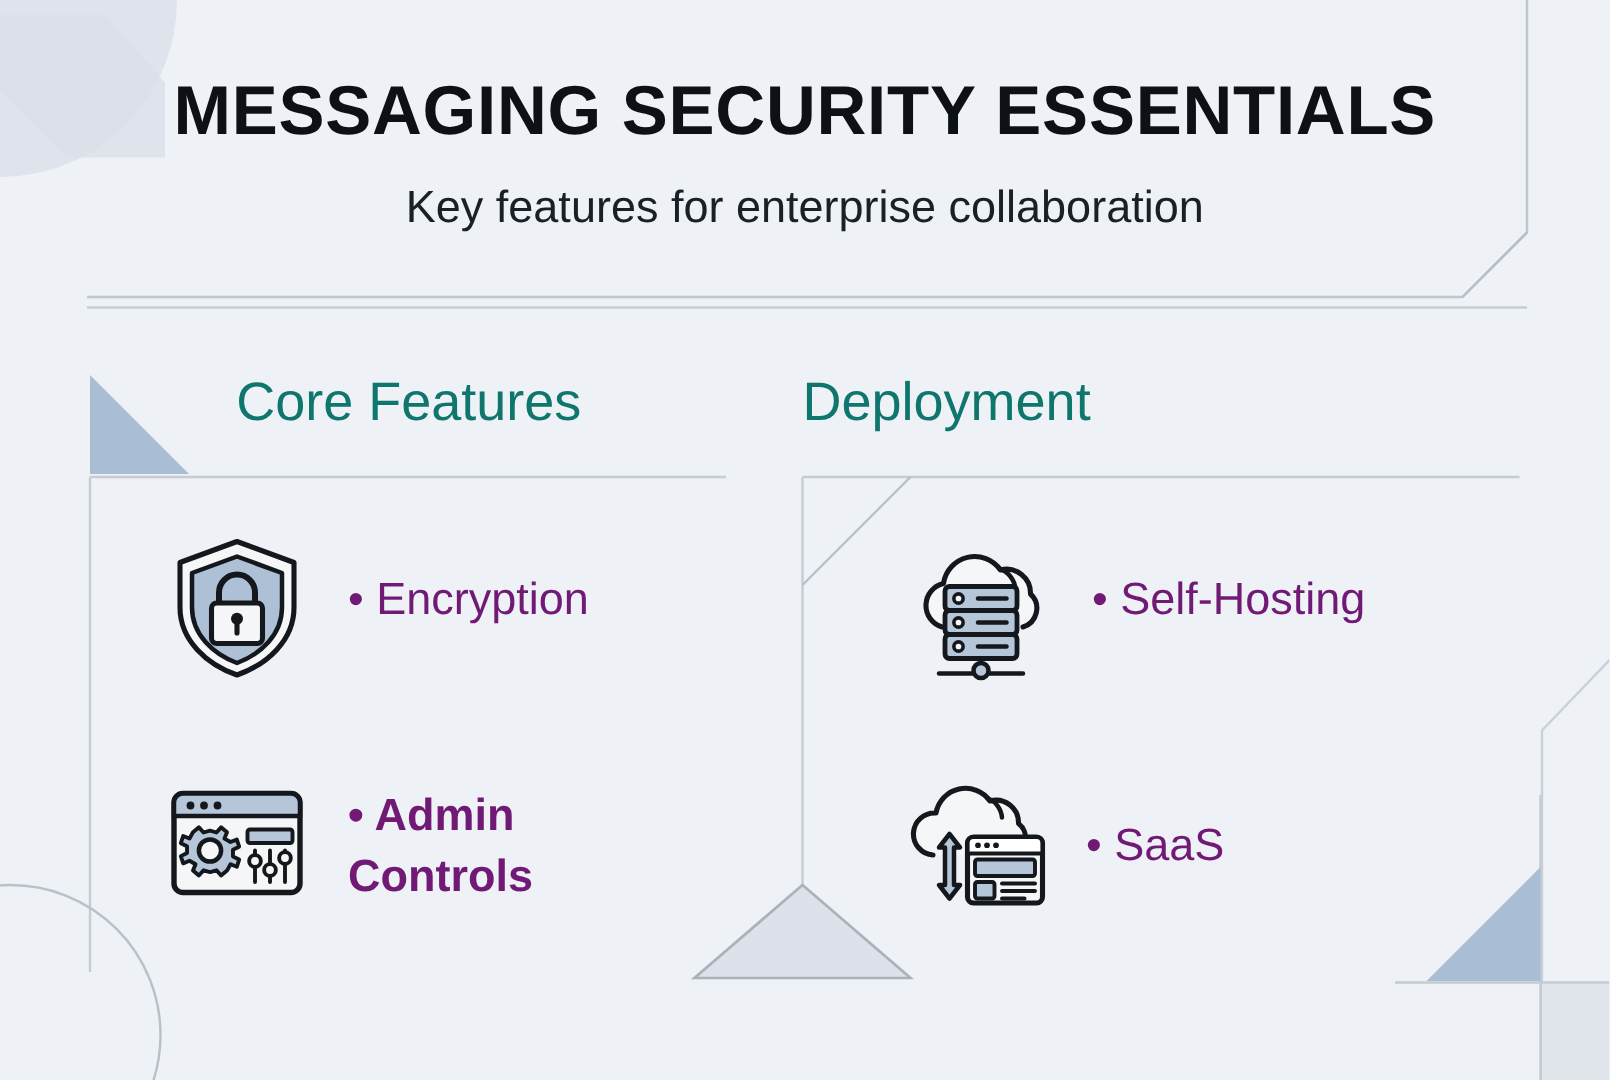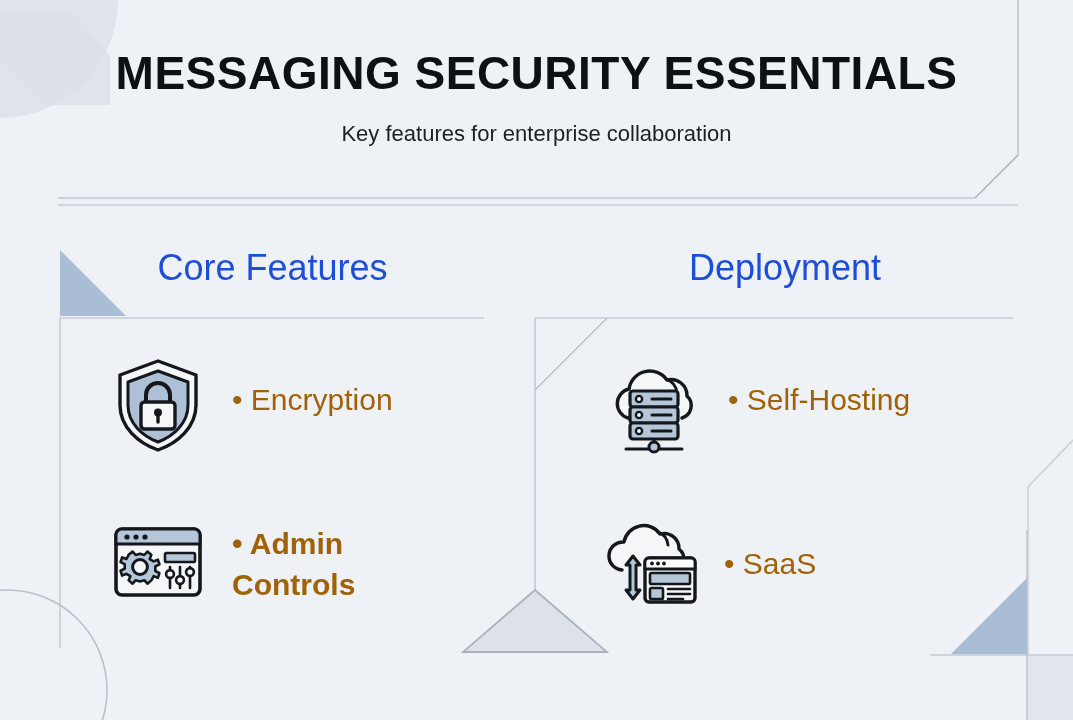--- a/index.html
+++ b/index.html
@@ -47,54 +47,54 @@
     letter-spacing: 0.5px;
     line-height: 1;
     color: #0d1116;
   }
   #subtitle {
     position: absolute;
     left: 0;
     top: 121px;
     width: 1073px;
     text-align: center;
-    font-size: 22px;
+    font-size: 30px;
     font-weight: 400;
     color: #1b2026;
     line-height: 1.2;
   }
 
   
   .column-title {
     position: absolute;
     font-size: 36px;
     font-weight: 400;
-    color: #1d4ed8;
+    color: #0f766e;
     line-height: 1;
     white-space: nowrap;
   }
   #col-left-title  { left: 60px;  top: 250px; width: 425px; text-align: center; }
-  #col-right-title { left: 535px; top: 250px; width: 500px; text-align: center; }
+  #col-right-title { left: 535px; top: 250px; width: 500px; text-align: left; }
 
   .feature-row {
     position: absolute;
     display: flex;
     align-items: flex-start;
   }
   .feature-icon {
     width: 100px;
     height: 100px;
     flex: 0 0 100px;
   }
   .feature-icon svg { display: block; width: 100%; height: 100%; }
 
   .feature-label {
     font-size: 30px;
     line-height: 1.36;
-    color: #a16207;
+    color: #701a75;
     padding-top: 26px;
     white-space: pre-line;
   }
 
   
   #row-encryption { left: 108px; top: 355px; width: 380px; }
   #row-admin      { left: 108px; top: 512px; width: 380px; font-weight: bold; }
   #row-selfhost   { left: 604px; top: 355px; width: 430px; }
   #row-saas       { left: 600px; top: 512px; width: 430px; }
 

